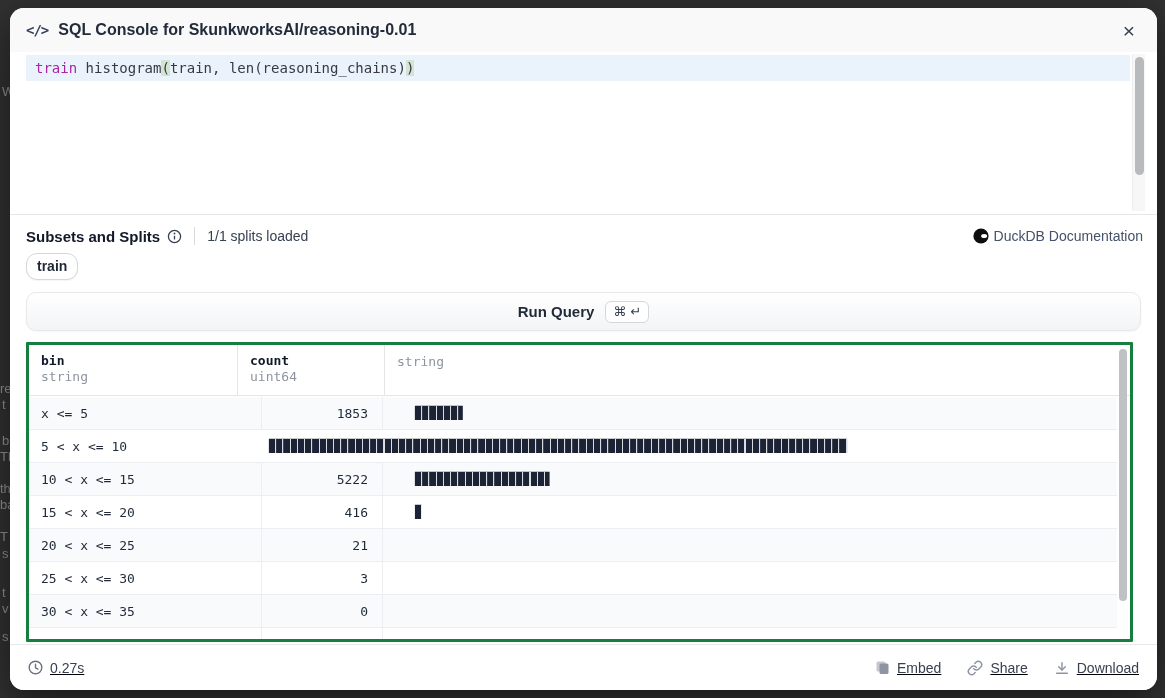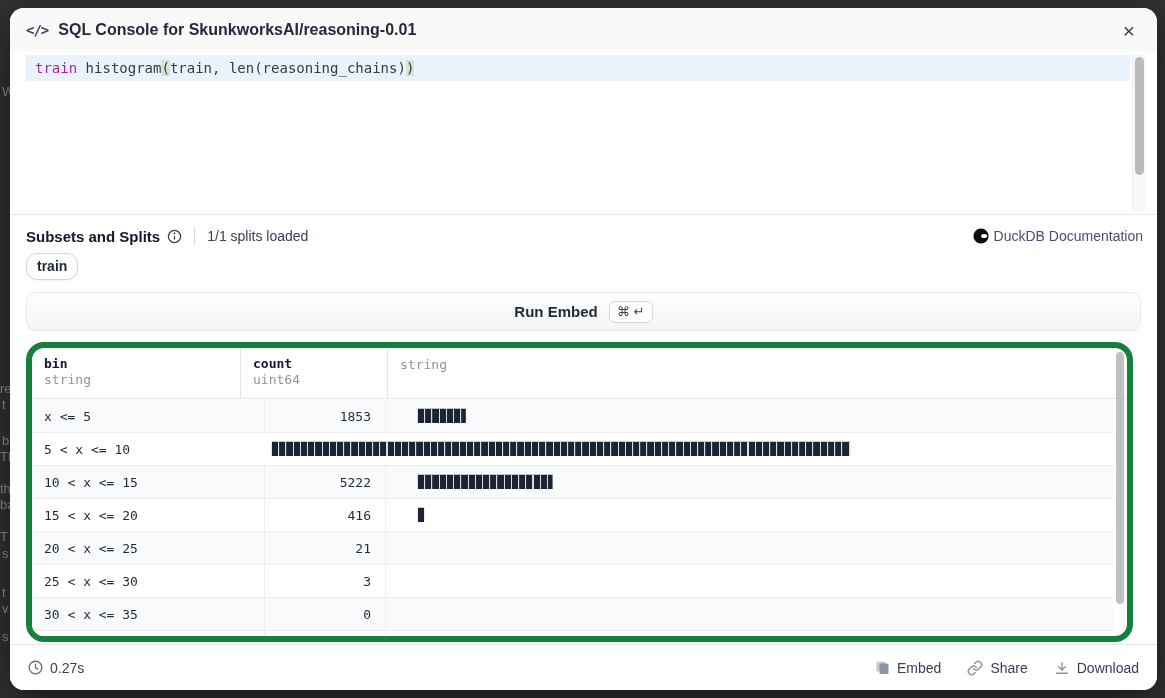--- a/index.html
+++ b/index.html
@@ -48,21 +48,21 @@
 
   
   .run-btn { margin:12px 16px 0; height:39px; border:1px solid #e6e8eb; border-radius:10px;
     background:linear-gradient(#ffffff,#f3f4f6); display:flex; align-items:center; justify-content:center; gap:11px;
     font-family:"Liberation Sans", sans-serif; font-size:15px; font-weight:700; color:#1f2937; cursor:pointer;
     box-shadow:0 1px 2px rgba(0,0,0,.04); }
   .run-kbd { border:1px solid #d4d7dc; background:#fff; border-radius:6px; padding:2px 7px 3px;
     font-family:"DejaVu Sans", "Liberation Sans", sans-serif; font-size:13px; font-weight:400; color:#374151; }
 
   
-  .table-wrap { margin:11px 24px 0 16px; flex:0 0 300px; height:300px; border:6px solid #15803d; border-radius:18px;
+  .table-wrap { margin:11px 24px 0 16px; flex:0 0 300px; height:300px; border:3px solid #15803d; border-radius:1px;
     position:relative; overflow:hidden; background:#fff; font-family:"DejaVu Sans Mono", monospace; }
   .thead { display:flex; height:51px; border-bottom:1px solid #e3e5e9; }
   .th { padding:8px 12px; }
   .th .name { font-size:13px; font-weight:700; color:#111827; }
   .th .type { font-size:13px; color:#8d94a0; margin-top:1px; }
   .th-bin { width:208px; }
   .th-count { width:148px; border-left:1px solid #e3e5e9; border-right:1px solid #e3e5e9; }
   .th-bar { flex:1; }
   .tbody { position:absolute; top:52px; left:0; right:13px; bottom:0; overflow:hidden; }
   .tr { display:flex; height:33px; border-bottom:1px solid #eceef1; background:#fff;gap:24px; }
@@ -71,21 +71,21 @@
   .td-bin { width:208px; padding:0 12px; }
   .td-count { width:122px; padding:0 14px; justify-content:flex-end; border-left:1px solid #eceef1; border-right:1px solid #eceef1; }
   .td-bar { flex:1; padding:0 8px; overflow:hidden; }
   .bar-text { position:relative; font-size:12px; line-height:15px; color:#1b2334; white-space:pre; }
   .bar-text::after { content:""; position:absolute; inset:0;
     background:repeating-linear-gradient(90deg, rgba(255,255,255,0) 0 6.2px, rgba(250,251,253,.85) 6.2px 7.22px); }
   .table-scrollbar { position:absolute; top:2px; right:2px; bottom:2px; width:10px; }
   .table-scrollbar .thumb { position:absolute; top:2px; left:1px; width:8px; height:252px; background:#bfc1c5; border-radius:5px; }
 
   
-  .modal-footer { margin-top:auto; flex:0 0 46px; border-top:1px solid #e6e8eb; display:flex; align-items:center; padding:0 18px; background:#fff; }
+  .modal-footer { margin-top:auto; flex:0 0 46px; border-top:1px solid #e6e8eb; display:flex; align-items:center; padding:0 18px; background:#fff;text-decoration:underline; }
   .duration { display:flex; align-items:center; gap:7px; font-size:14px; color:#374151; }
   .footer-actions { margin-left:auto; display:flex; gap:26px; }
   .action-btn { display:flex; align-items:center; gap:7px; background:none; border:none; font-family:"Liberation Sans", sans-serif;
     font-size:14px; color:#374151; cursor:pointer; }
   svg { display:block; }
 </style>
 </head>
 <body>
 
 <div>
@@ -137,21 +137,21 @@
           </svg>
       </span>
       <span>DuckDB Documentation</span>
     </a>
   </div>
   <div class="chips-row">
     <button class="chip">train</button>
   </div>
 
   <button class="run-btn">
-    <span>Run Embed</span>
+    <span>Run Query</span>
     <span class="run-kbd">⌘ ↵</span>
   </button>
 
   <div class="table-wrap">
     <div class="thead">
       <div class="th th-bin">
         <div class="name">bin</div>
         <div class="type">string</div>
       </div>
       <div class="th th-count">

